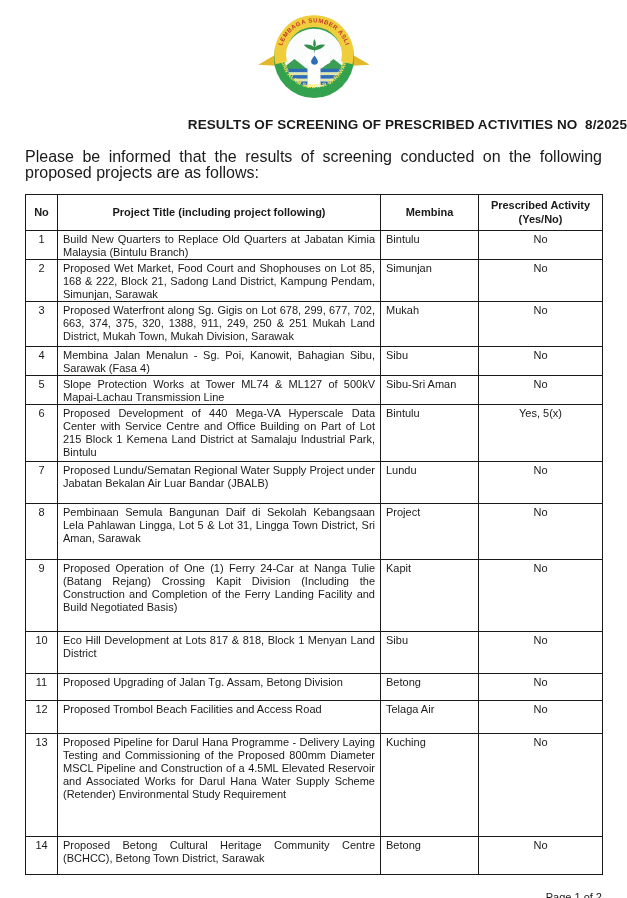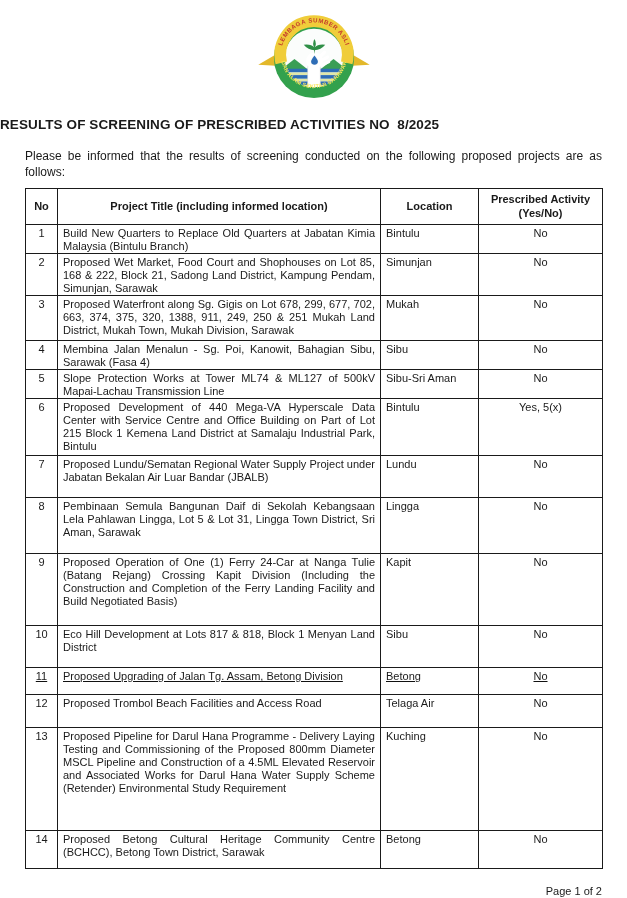--- a/index.html
+++ b/index.html
@@ -11,37 +11,37 @@
     height: 898px;
     background: #ffffff;
     overflow: hidden;
   }
   .logo {
     display: block;
     margin: 13px auto 0 auto;
   }
   .doc-title {
     margin-top: 16px;
-    text-align: left;
+    text-align: right;
     font-size: 13.5px;
     font-weight: bold;
     letter-spacing: 0.1px;
     color: #1a1a1a;
   }
   .intro {
     margin: 17px 25px 0 25px;
-    font-size: 12px;
+    font-size: 16px;
     line-height: 15.5px;
     text-align: justify;
     color: #1a1a1a;
   }
   table.screening {
     border-collapse: collapse;
     table-layout: fixed;
-    margin: 8px 0 0 25px;
+    margin: 14px 0 0 25px;
     width: 577px;
   }
   table.screening th, table.screening td {
     border: 1px solid #1a1a1a;
   }
   table.screening th {
     font-size: 11px;
     font-weight: bold;
     text-align: center;
     vertical-align: middle;
@@ -141,22 +141,22 @@
   <table class="screening">
     <colgroup>
       <col class="w-no">
         <col class="w-title">
         <col class="w-loc">
         <col class="w-pa">
     </colgroup>
     <thead>
       <tr>
         <th>No</th>
-        <th>Project Title (including informed location)</th>
-        <th>Location</th>
+        <th>Project Title (including project following)</th>
+        <th>Membina</th>
         <th>Prescribed Activity (Yes/No)</th>
       </tr>
     </thead>
     <tbody>
         <tr style="height: 28px;">
           <td class="c-no">1</td>
           <td class="c-title">Build New Quarters to Replace Old Quarters at Jabatan Kimia Malaysia (Bintulu Branch)</td>
           <td class="c-loc">Bintulu</td>
           <td class="c-pa">No</td>
         </tr>
@@ -192,36 +192,36 @@
         </tr>
         <tr style="height: 42px;">
           <td class="c-no">7</td>
           <td class="c-title">Proposed Lundu/Sematan Regional Water Supply Project under Jabatan Bekalan Air Luar Bandar (JBALB)</td>
           <td class="c-loc">Lundu</td>
           <td class="c-pa">No</td>
         </tr>
         <tr style="height: 56px;">
           <td class="c-no">8</td>
           <td class="c-title">Pembinaan Semula Bangunan Daif di Sekolah Kebangsaan Lela Pahlawan Lingga, Lot 5 &amp; Lot 31, Lingga Town District, Sri Aman, Sarawak</td>
-          <td class="c-loc">Lingga</td>
+          <td class="c-loc">Project</td>
           <td class="c-pa">No</td>
         </tr>
         <tr style="height: 72px;">
           <td class="c-no">9</td>
           <td class="c-title">Proposed Operation of One (1) Ferry 24-Car at Nanga Tulie (Batang Rejang) Crossing Kapit Division (Including the Construction and Completion of the Ferry Landing Facility and Build Negotiated Basis)</td>
           <td class="c-loc">Kapit</td>
           <td class="c-pa">No</td>
         </tr>
         <tr style="height: 42px;">
           <td class="c-no">10</td>
           <td class="c-title">Eco Hill Development at Lots 817 &amp; 818, Block 1 Menyan Land District</td>
           <td class="c-loc">Sibu</td>
           <td class="c-pa">No</td>
         </tr>
-        <tr style="height: 27px; text-decoration: underline;">
+        <tr style="height: 27px;">
           <td class="c-no">11</td>
           <td class="c-title">Proposed Upgrading of Jalan Tg. Assam, Betong Division</td>
           <td class="c-loc">Betong</td>
           <td class="c-pa">No</td>
         </tr>
         <tr style="height: 33px;">
           <td class="c-no">12</td>
           <td class="c-title">Proposed Trombol Beach Facilities and Access Road</td>
           <td class="c-loc">Telaga Air</td>
           <td class="c-pa">No</td>

